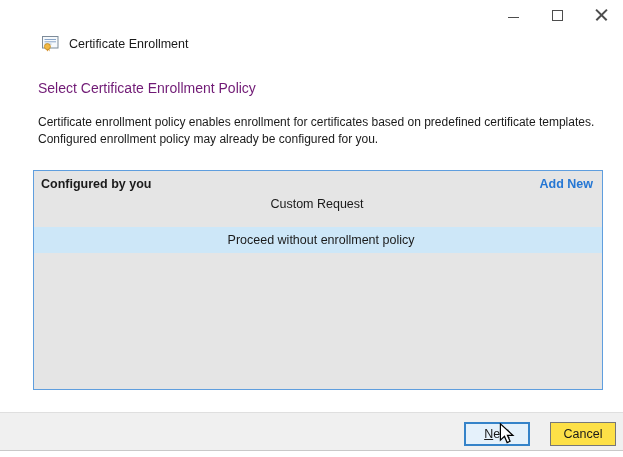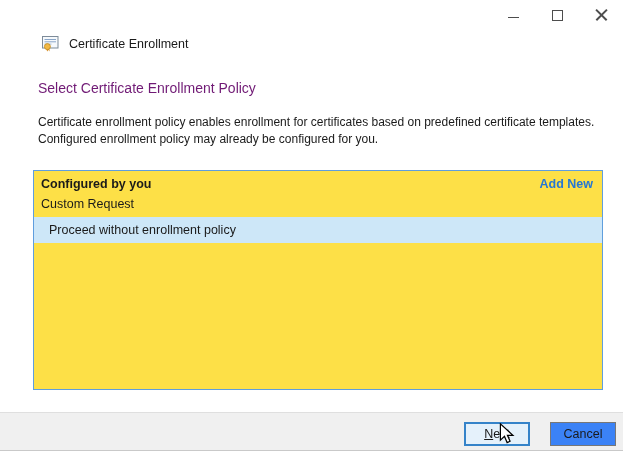--- a/index.html
+++ b/index.html
@@ -60,43 +60,44 @@
     font-size: 12px;
     line-height: 17px;
     color: #1a1a1a;
   }
 
   
   .policy-list {
     position: absolute;
     left: 33px; top: 170px;
     width: 570px; height: 220px;
-    background: #fde047;
+    background: #e5e5e5;
     border: 1px solid #5f9ede;
     font-size: 12.5px;
     overflow: hidden;
+    text-align: center;
   }
   .group-row {
     display: flex;
     justify-content: space-between;
     align-items: center;
     padding: 6px 9px 2px 7px;
     font-weight: bold;
   }
   .add-new {
     font-weight: bold;
     color: #2577d4;
     cursor: pointer;
   }
   .subgroup-row {
     padding: 4px 9px 4px 7px;
     font-weight: normal;
   }
   .item-row {
-    margin-top: 2px;
+    margin-top: 12px;
     padding: 6px 9px 6px 15px;
     cursor: default;
   }
   .item-row.selected { background: #cde7f8; }
 
   
   .footer {
     position: absolute;
     left: 0; top: 412px;
     width: 623px; height: 39px;
@@ -114,21 +115,21 @@
     color: #1a1a1a;
     cursor: default;
   }
   .btn-next {
     left: 464px;
     background: #e5f1fb;
     border: 2px solid #3583c9;
   }
   .btn-cancel {
     left: 550px;
-    background: #3b82f6;
+    background: #fde047;
     border: 1px solid #777777;
   }
   .ak { text-decoration: underline; }
 
   .cursor {
     position: absolute;
     left: 499px; top: 423px;
     width: 16px; height: 22px;
     pointer-events: none;
   }

